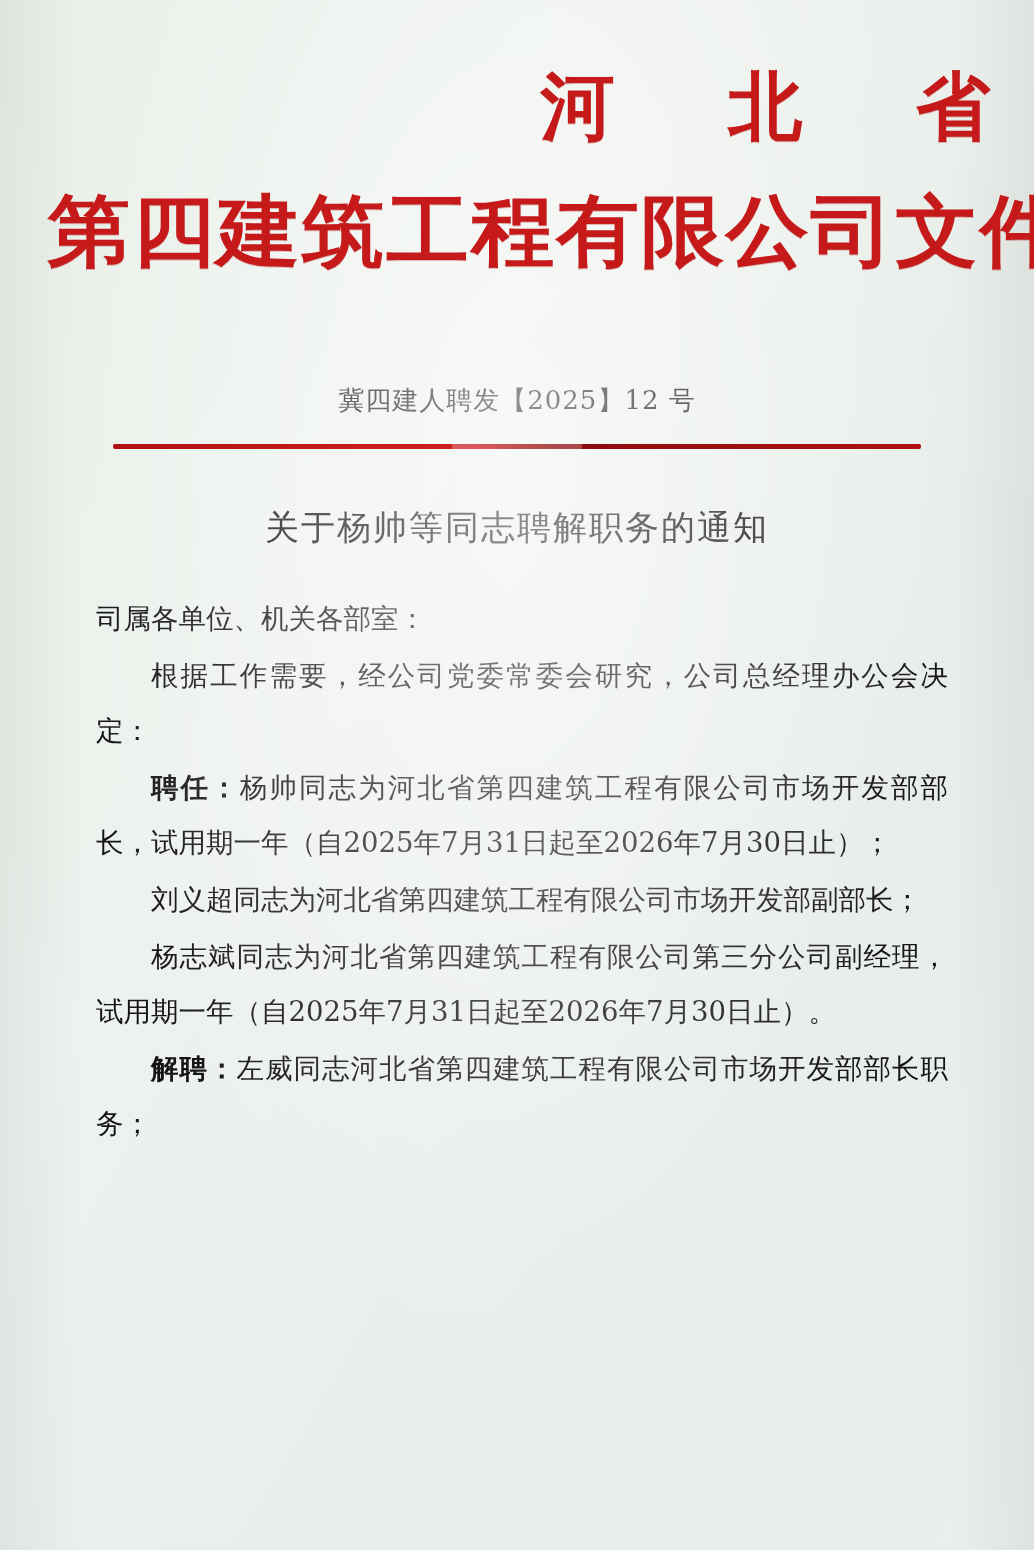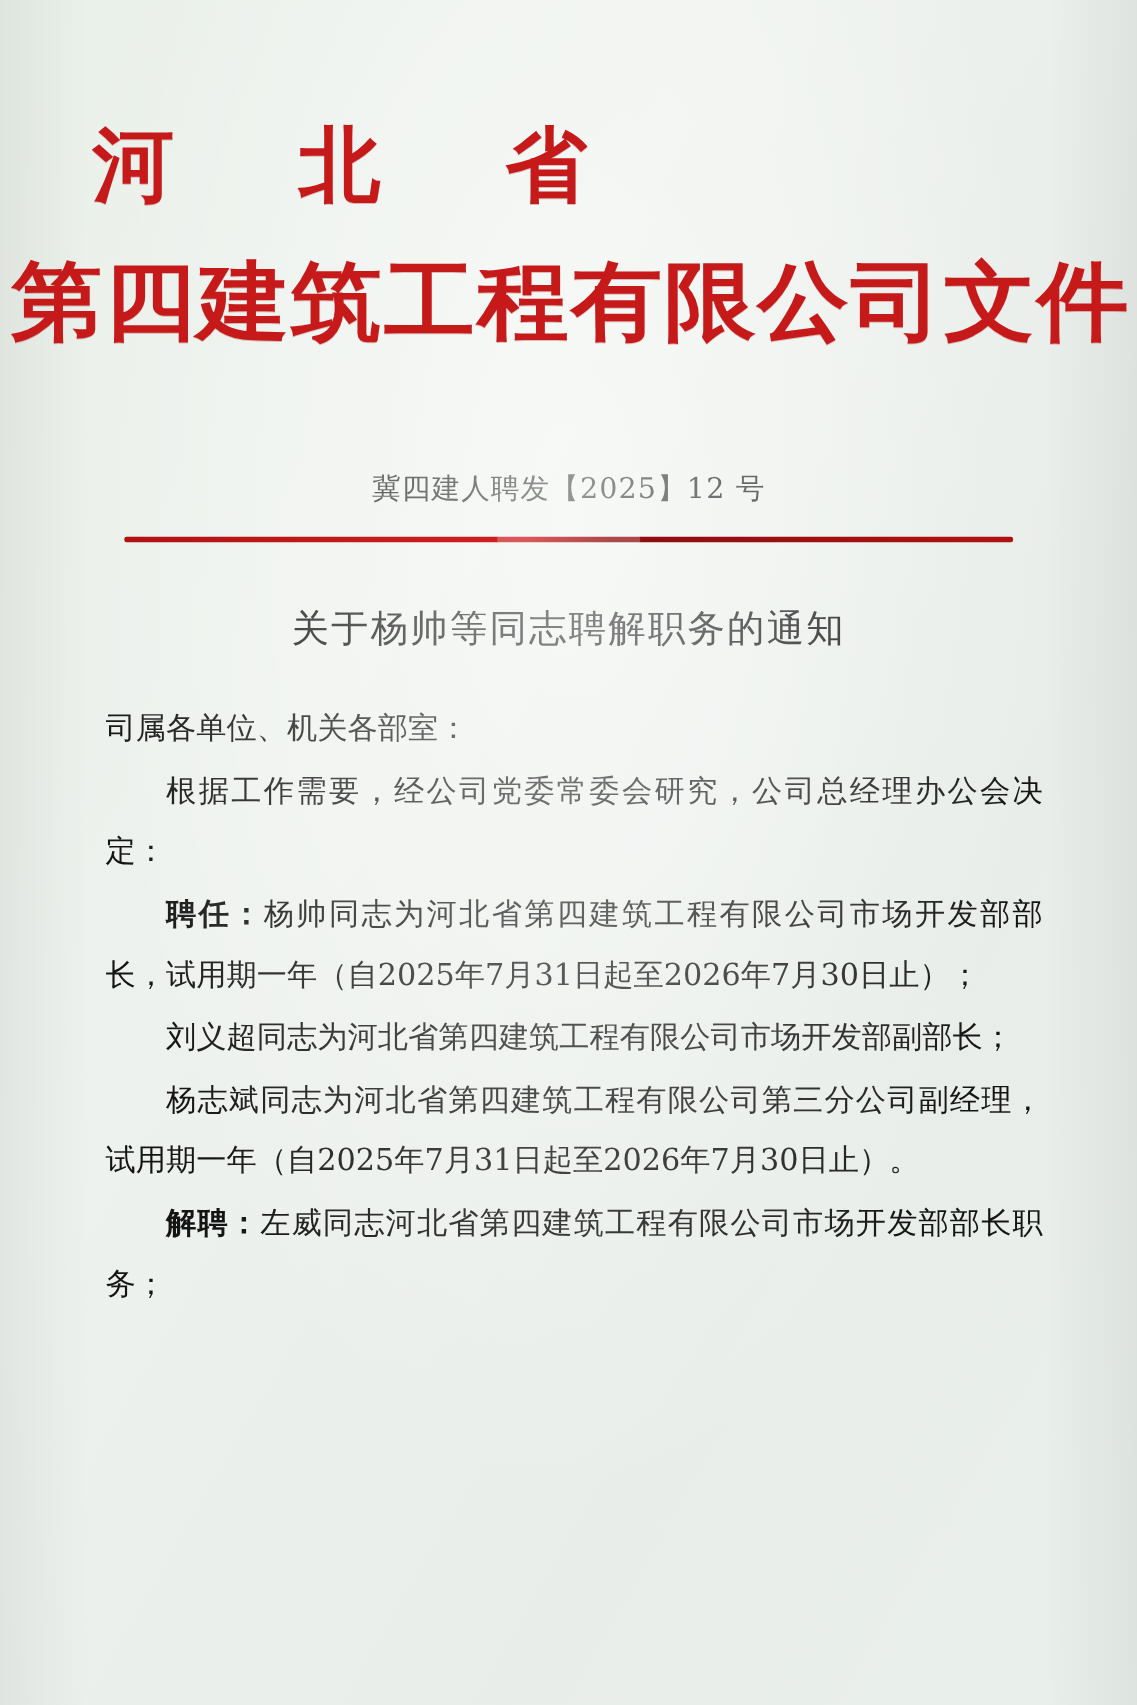--- a/index.html
+++ b/index.html
@@ -26,23 +26,22 @@
     content: "";
     position: absolute;
     inset: 0;
     background:
       radial-gradient(ellipse at 50% 30%, rgba(255,255,255,0.55) 0%, rgba(255,255,255,0) 60%),
       linear-gradient(90deg, rgba(0,0,0,0.05) 0%, rgba(0,0,0,0) 8%, rgba(0,0,0,0) 92%, rgba(0,0,0,0.05) 100%);
     pointer-events: none;
   }
   .header-block {
     position: relative;
-    text-align: left;
-    padding-top: 112px;
-    margin-left: 40px;
+    text-align: right;
+    padding-top: 68px;
   }
   .head-line1 {
     color: #c61a1a;
     font-family: "DejaVu Serif", "Liberation Serif", serif;
     font-weight: 700;
     font-size: 74px;
     letter-spacing: 44px;
     text-indent: 44px;
     line-height: 1.05;
     text-shadow: 0 1px 0 rgba(150,0,0,0.25);

